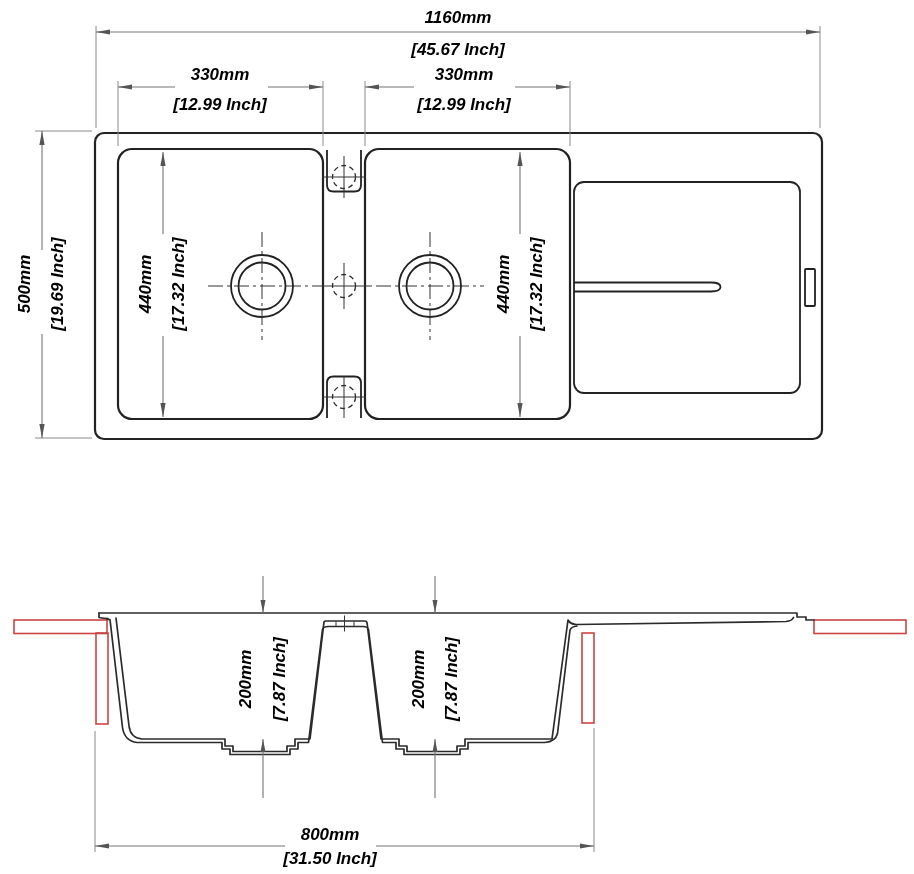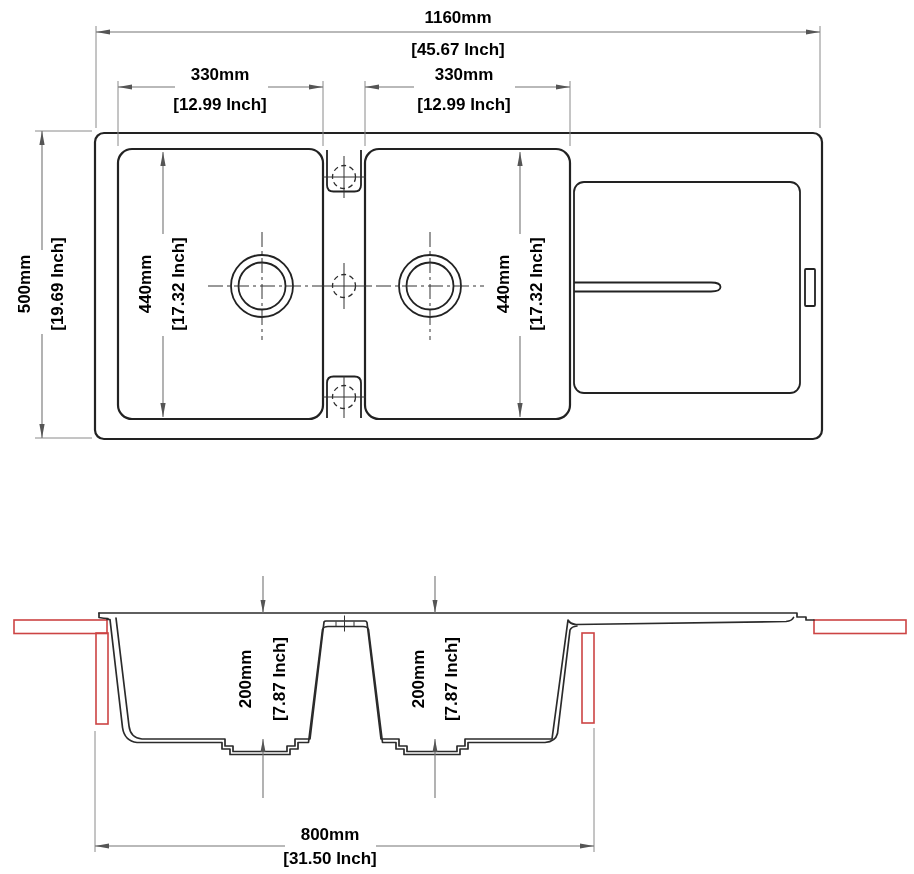--- a/index.html
+++ b/index.html
@@ -1,17 +1,17 @@
 <!DOCTYPE html>
 <html><head>
 <meta charset="utf-8">
 <style>
   html,body{margin:0;padding:0;background:#ffffff;}
   .canvas{position:relative;width:914px;height:874px;background:#fff;overflow:hidden;
-          font-family:"Liberation Sans", sans-serif;}
+          font-family:"Liberation Sans", sans-serif;font-style:italic;}
   svg{display:block;}
   text{font-family:"Liberation Sans", sans-serif;font-weight:bold;font-size:17px;fill:#000;}
   .outline{stroke:#222;stroke-width:2.2;fill:none;stroke-linejoin:round;}
   .outline-thin{stroke:#222;stroke-width:1.8;fill:none;stroke-linejoin:round;}
   .profile{stroke:#2b2b2b;stroke-width:1.7;fill:none;stroke-linejoin:round;stroke-linecap:round;}
   .dimline{stroke:#757575;stroke-width:1.1;fill:none;}
   .extline{stroke:#8a8a8a;stroke-width:1;fill:none;}
   .arrow{fill:#555;stroke:none;}
   .centermark{stroke:#333;stroke-width:1;fill:none;stroke-dasharray:15 4 3 4;}
   .hidden-circle{stroke:#2b2b2b;stroke-width:1.3;fill:none;stroke-dasharray:5 3.5;}

